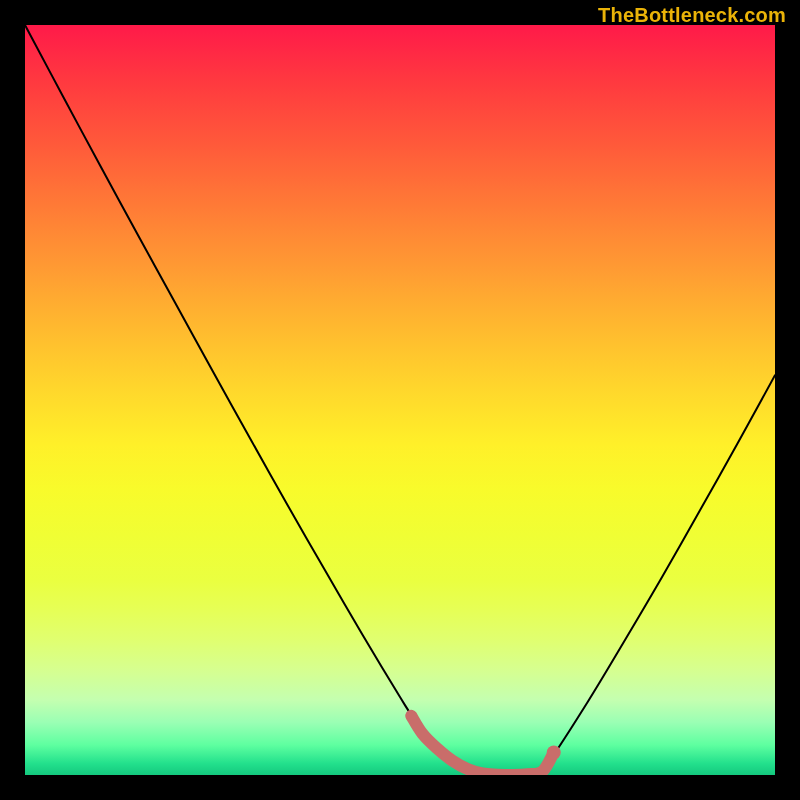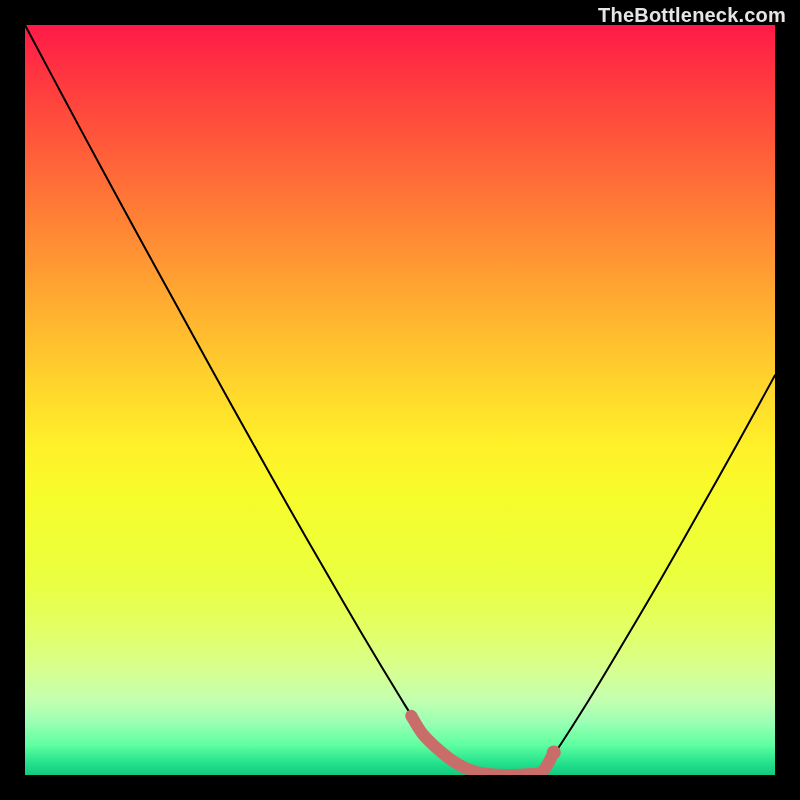--- a/index.html
+++ b/index.html
@@ -47,21 +47,21 @@
     position: absolute;
     inset: 0;
   }
   .watermark {
     position: absolute;
     top: 4px;
     right: 14px;
     font-family: Arial, Helvetica, sans-serif;
     font-size: 20px;
     font-weight: 600;
-    color: #e5e5e5;
+    color: #eab308;
     letter-spacing: 0.2px;
   }
 </style>
 </head>
 <body>
 
 <div class="frame">
   <div class="watermark">TheBottleneck.com</div>
   <div class="plot-area">
     <div class="gradient"></div>

